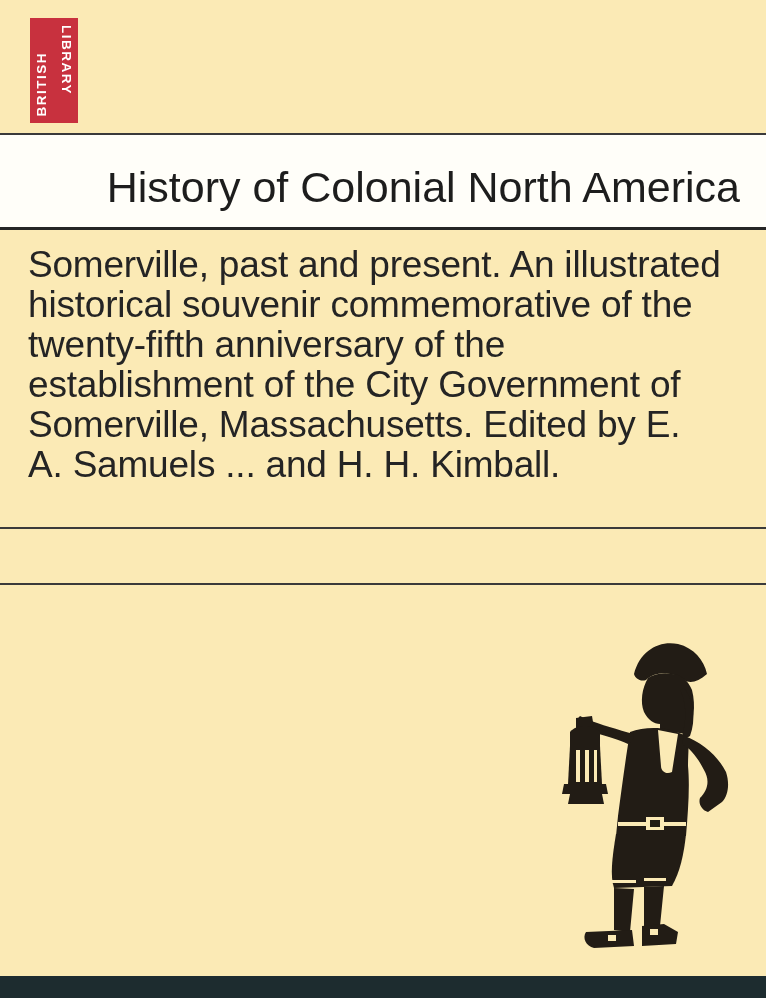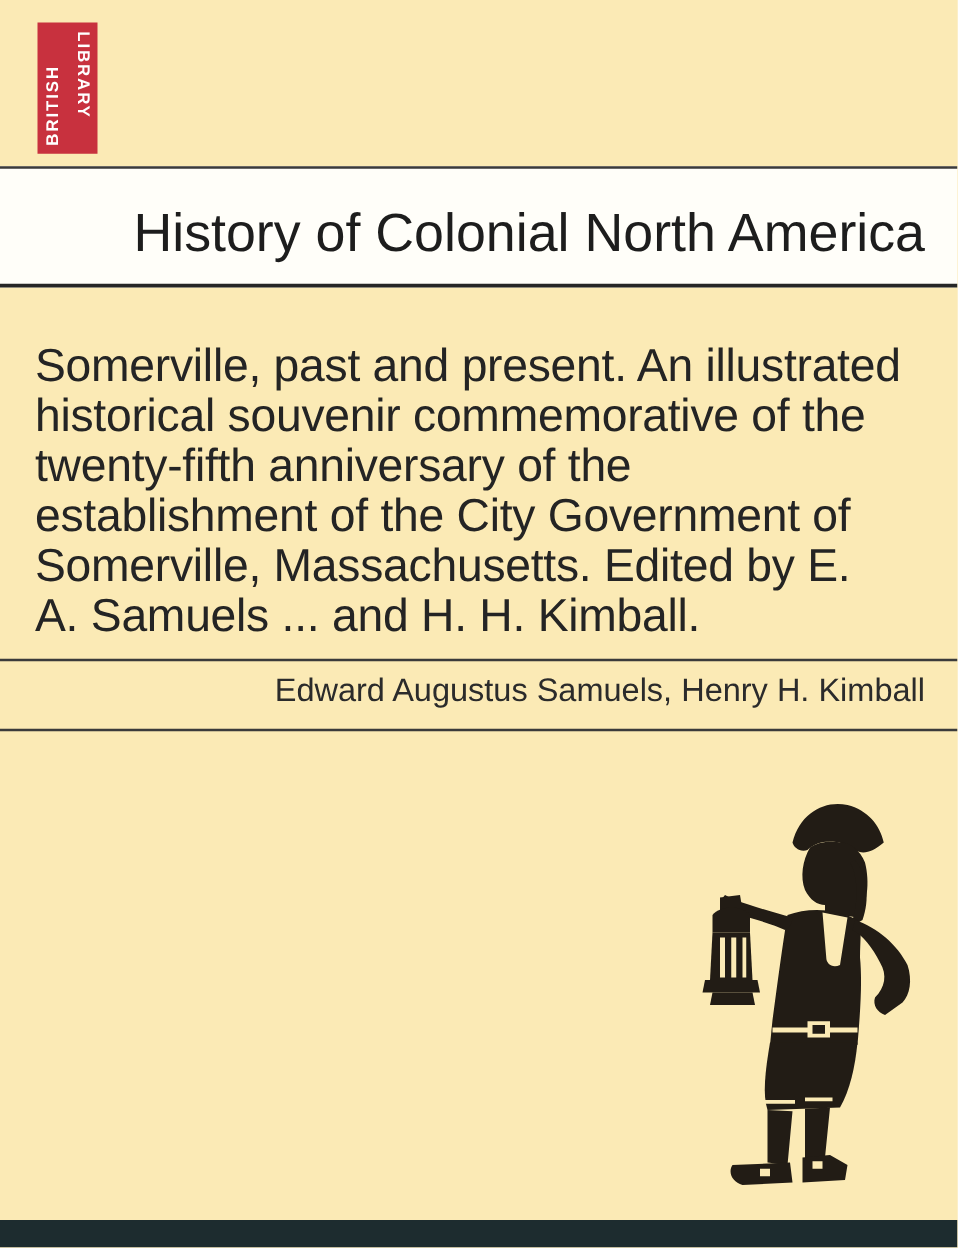--- a/index.html
+++ b/index.html
@@ -40,21 +40,20 @@
     white-space:nowrap;
   }
 
   
   .book-title{
     position:absolute;left:28px;top:245px;width:722px;
     font-size:37px;line-height:40px;
     color:var(--ink-text,#242424);
     white-space:pre-line;
     letter-spacing:-0.2px;
-    margin-top:28px;
   }
 
   
   .rule{position:absolute;left:0;width:766px;height:2px;background:var(--rule,#3A3A3A);}
   .rule-above-authors{top:527px;}
   .rule-below-authors{top:583px;}
 
   
   .authors{
     position:absolute;right:26px;top:539px;
@@ -89,21 +88,20 @@
 
   <div class="book-title">Somerville, past and present. An illustrated
 historical souvenir commemorative of the
 twenty-fifth anniversary of the
 establishment of the City Government of
 Somerville, Massachusetts. Edited by E.
 A. Samuels ... and H. H. Kimball.</div>
 
   <div class="rule rule-above-authors"></div>
 
-  <div class="authors">Edward Augustus Samuels, Henry H. Kimball</div>
 
   <div class="rule rule-below-authors"></div>
 
   <svg class="illustration" viewBox="0 0 196 312" xmlns="http://www.w3.org/2000/svg">
     <g fill="#221C15">
 
       <path d="M82,38 C88,14 108,4 126,8 C142,12 152,24 155,38 C146,46 138,48 132,44 C118,34 102,36 94,44 C88,46 83,42 82,38 Z"></path>
 
       <path d="M96,42 C90,52 88,66 92,76 C96,84 102,88 108,88 L108,94 L134,98 C142,88 144,70 140,54 C136,44 128,38 120,38 C112,36 102,38 96,42 Z"></path>
       <path d="M132,52 C142,64 144,84 138,100 L128,106 C136,86 134,64 128,54 Z"></path>

